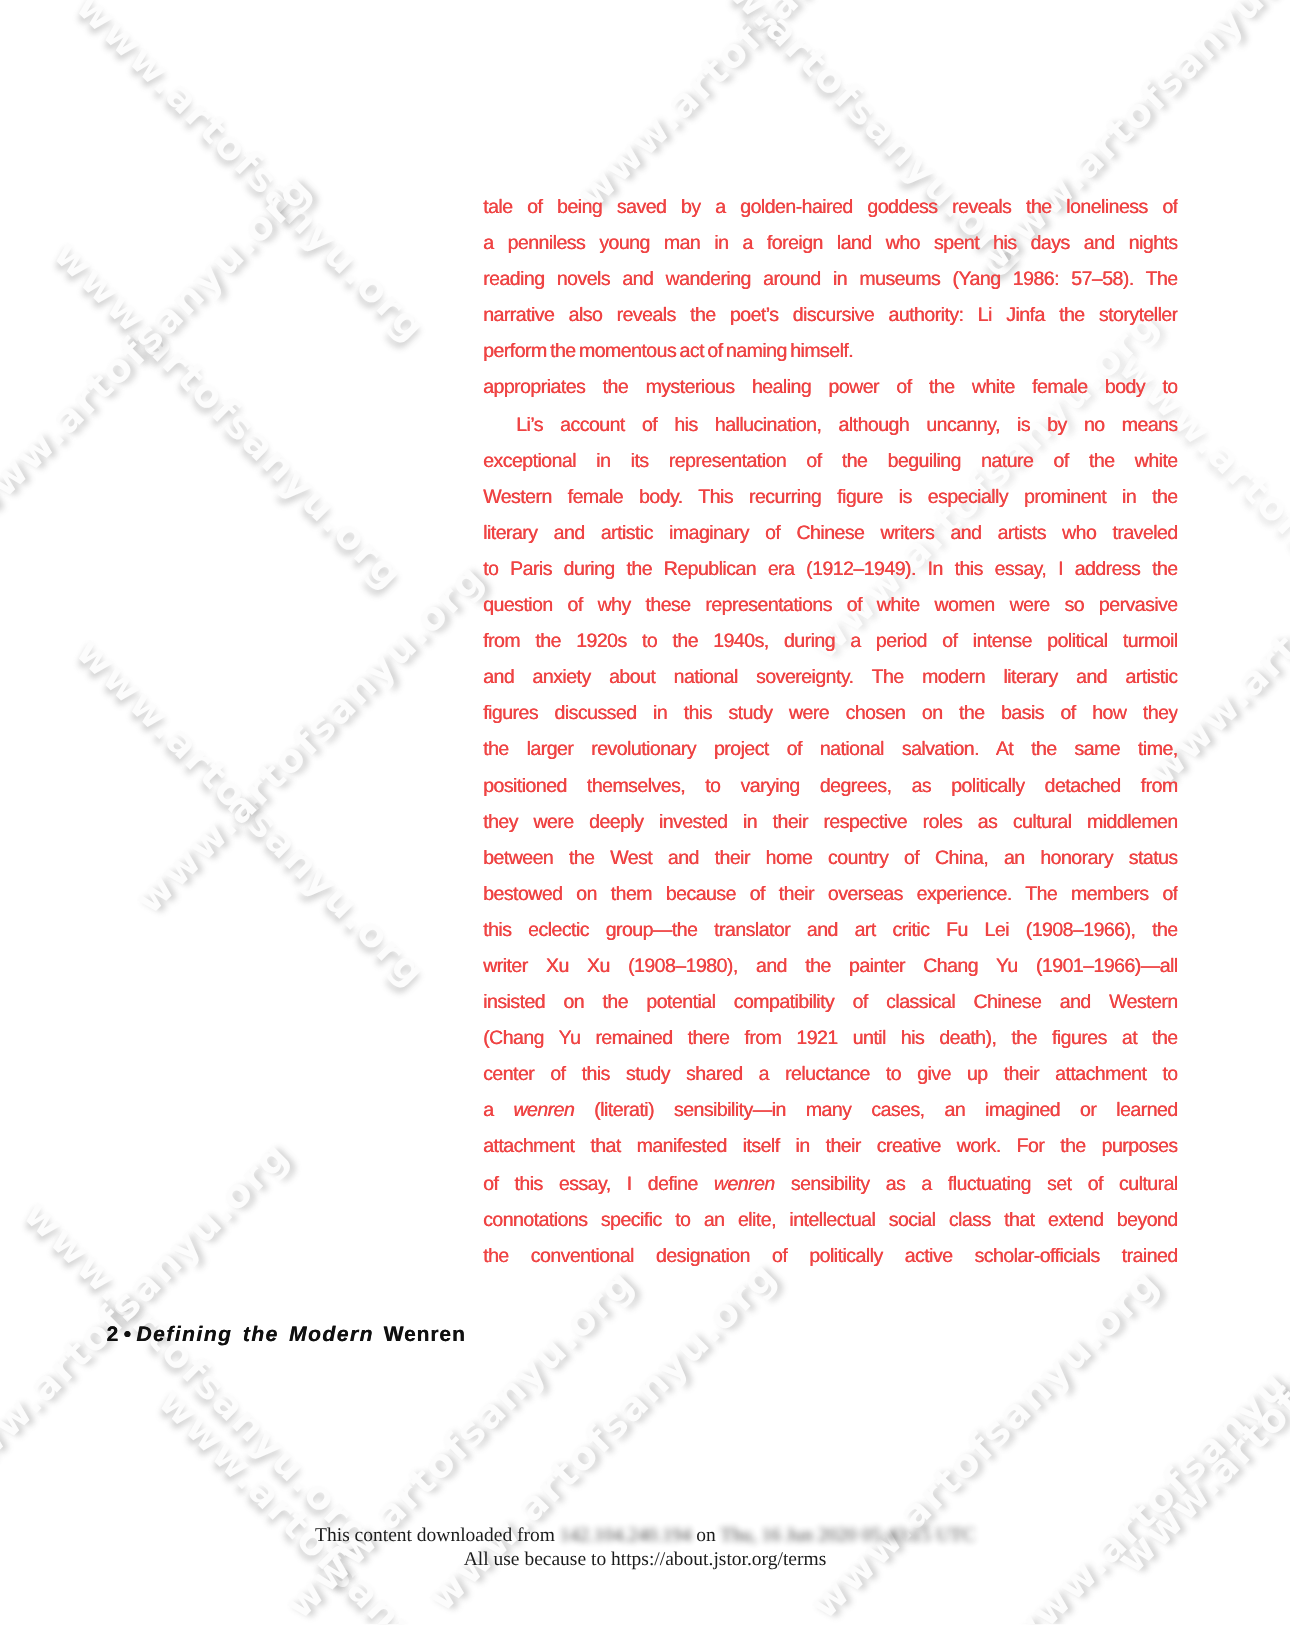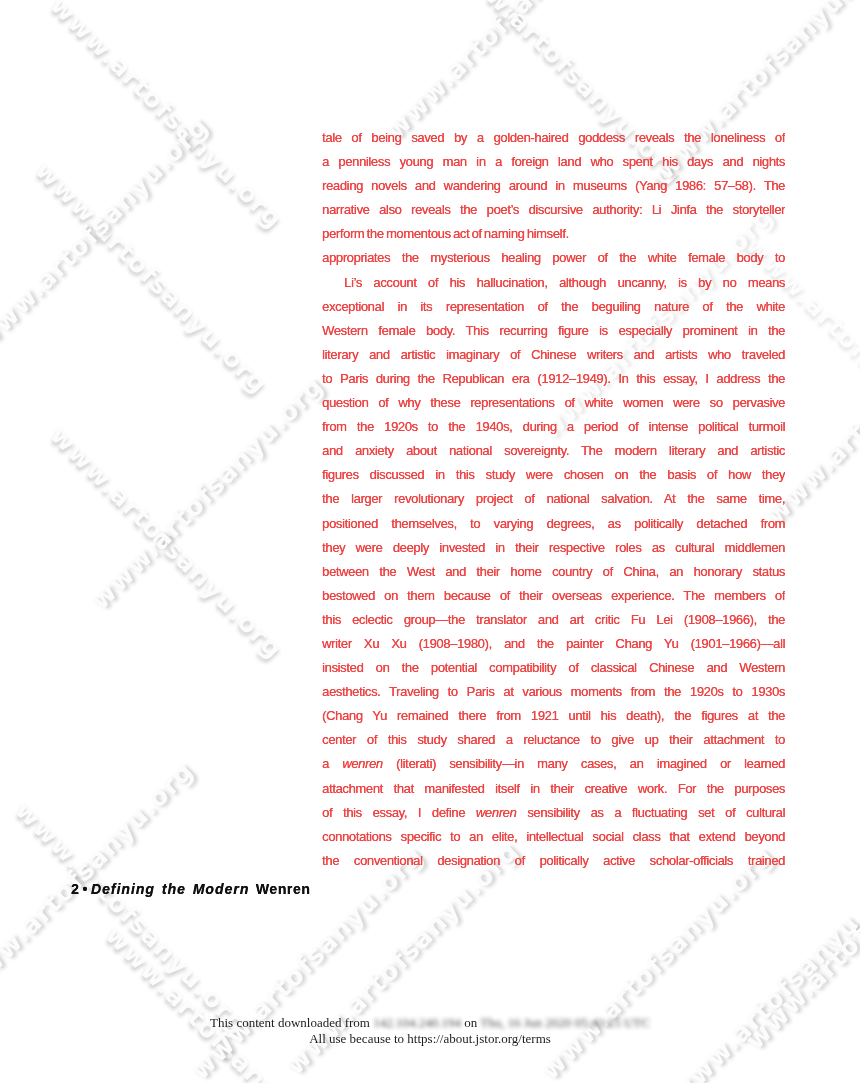--- a/index.html
+++ b/index.html
@@ -125,21 +125,20 @@
     <div class="ln">and anxiety about national sovereignty. The modern literary and artistic</div>
     <div class="ln">figures discussed in this study were chosen on the basis of how they</div>
     <div class="ln">the larger revolutionary project of national salvation. At the same time,</div>
     <div class="ln">positioned themselves, to varying degrees, as politically detached from</div>
     <div class="ln">they were deeply invested in their respective roles as cultural middlemen</div>
     <div class="ln">between the West and their home country of China, an honorary status</div>
     <div class="ln">bestowed on them because of their overseas experience. The members of</div>
     <div class="ln">this eclectic group—the translator and art critic Fu Lei (1908–1966), the</div>
     <div class="ln">writer Xu Xu (1908–1980), and the painter Chang Yu (1901–1966)—all</div>
     <div class="ln">insisted on the potential compatibility of classical Chinese and Western</div>
-    <div class="ln">aesthetics. Traveling to Paris at various moments from the 1920s to 1930s</div>
     <div class="ln">(Chang Yu remained there from 1921 until his death), the figures at the</div>
     <div class="ln">center of this study shared a reluctance to give up their attachment to</div>
 
     <div class="ln"><span>a </span><i>wenren</i><span> (literati) sensibility—in many cases, an imagined or learned</span></div>
     <div class="ln">attachment that manifested itself in their creative work. For the purposes</div>
     <div class="ln"><span>of this essay, I define </span><i>wenren</i><span> sensibility as a fluctuating set of cultural</span></div>
     <div class="ln">connotations specific to an elite, intellectual social class that extend beyond</div>
     <div class="ln">the conventional designation of politically active scholar-officials trained</div>
   </div>
 

